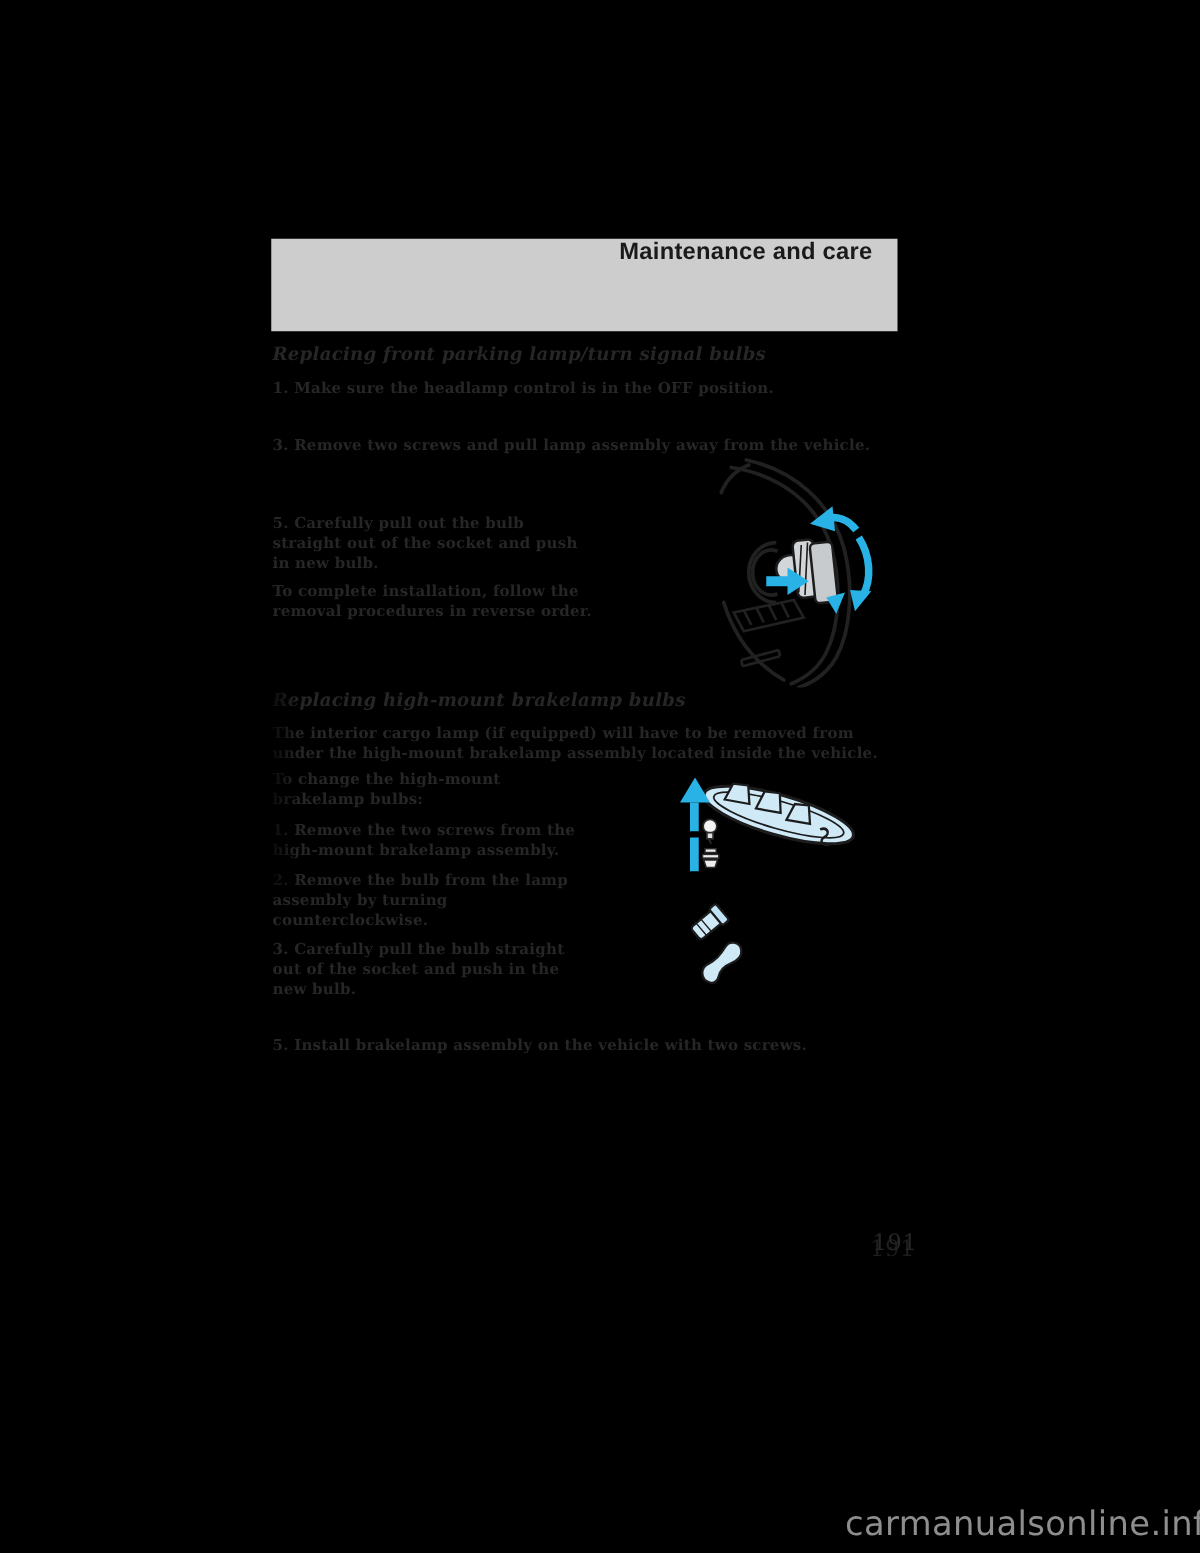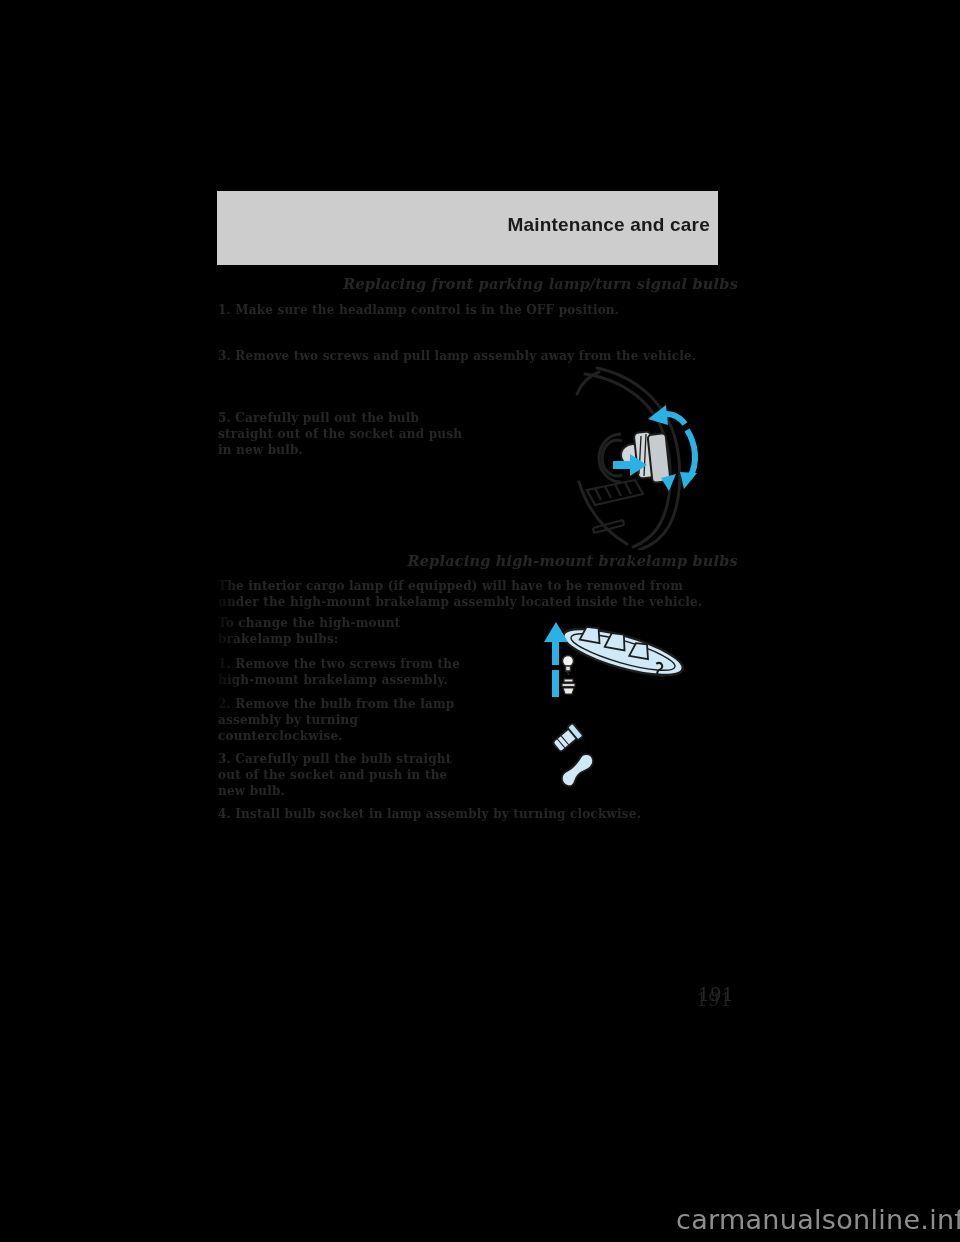--- a/index.html
+++ b/index.html
@@ -1,25 +1,25 @@
 <!DOCTYPE html>
 <html><head>
 <meta charset="utf-8">
 <style>
   html,body{margin:0;padding:0;background:#000;}
   .page{position:relative;width:960px;height:1242px;background:#000000;overflow:hidden;
         font-family:"DejaVu Serif",serif;}
   .header-bar{position:absolute;left:217px;top:191px;width:501px;height:74px;background:#cdcdcd;
-        display:flex;align-items:center;justify-content:flex-end;box-sizing:border-box;
-        padding:0 8px 7px 0;}
+        display:flex;align-items:flex-start;justify-content:flex-end;box-sizing:border-box;
+        padding:0 20px 7px 0;}
   .header-title{font-family:"Liberation Sans",sans-serif;font-weight:bold;font-size:19px;
         color:#1a1a1a;letter-spacing:0.2px;}
   .txt{position:absolute;left:218px;width:520px;margin:0;color:#262626;font-weight:bold;
         font-size:12px;line-height:16px;white-space:pre-line;letter-spacing:0.2px;}
-  .heading{font-style:italic;font-size:14.5px;text-align:right;}
+  .heading{font-style:italic;font-size:14.5px;}
   .fade-left{position:absolute;left:213px;top:548px;width:27px;height:168px;z-index:5;
         background:linear-gradient(to right,rgba(0,0,0,0.88),rgba(0,0,0,0));pointer-events:none;}
   .illus{position:absolute;}
   .page-number{position:absolute;left:698px;top:984px;color:#262626;font-weight:normal;
         font-size:18px;letter-spacing:0.5px;text-shadow:-2px 5px 0 #1d1d1d;}
   .watermark{position:absolute;left:676px;top:1204px;font-family:"DejaVu Sans",sans-serif;
         font-size:27px;color:#8e8e8e;letter-spacing:0.3px;}
 </style>
 </head>
 <body>
@@ -29,20 +29,22 @@
   <div class="header-bar">
     <span class="header-title">Maintenance and care</span>
   </div>
 
   <p class="txt heading" style="top:276px">Replacing front parking lamp/turn signal bulbs</p>
   <p class="txt" style="top:302px">1. Make sure the headlamp control is in the OFF position.</p>
   <p class="txt" style="top:348px">3. Remove two screws and pull lamp assembly away from the vehicle.</p>
   <p class="txt" style="top:410px;width:360px">5. Carefully pull out the bulb
 straight out of the socket and push
 in new bulb.</p>
+  <p class="txt" style="top:465px;width:360px">To complete installation, follow the
+removal procedures in reverse order.</p>
 
   <svg class="illus" style="left:573px;top:360px" width="140" height="190" viewBox="0 0 140 190">
     <g stroke="#212121" stroke-width="3" fill="none" stroke-linecap="round">
       <path d="M 12 14 C 52 20 82 44 92 78 C 100 106 99 140 88 162 C 82 174 72 182 60 187"></path>
       <path d="M 24 8 C 62 16 92 42 102 78 C 110 108 108 144 96 166 C 89 178 78 186 66 190"></path>
       <path d="M 4 34 C 8 24 16 16 26 12"></path>
       <path d="M 6 122 C 14 148 30 170 54 184"></path>
     </g>
     <g stroke="#212121" stroke-width="3" fill="none">
       <path d="M 48 74 A 22 24 0 1 0 48 122"></path>
@@ -76,21 +78,21 @@
   <p class="txt" style="top:615px;width:360px">To change the high-mount
 brakelamp bulbs:</p>
   <p class="txt" style="top:656px;width:360px">1. Remove the two screws from the
 high-mount brakelamp assembly.</p>
   <p class="txt" style="top:696px;width:360px">2. Remove the bulb from the lamp
 assembly by turning
 counterclockwise.</p>
   <p class="txt" style="top:751px;width:360px">3. Carefully pull the bulb straight
 out of the socket and push in the
 new bulb.</p>
-  <p class="txt" style="top:806px">4. Install bulb socket in lamp assembly by turning clockwise.</p>
+  <p class="txt" style="top:828px">5. Install brakelamp assembly on the vehicle with two screws.</p>
 
   <svg class="illus" style="left:538px;top:610px" width="165" height="185" viewBox="0 0 165 185">
     <g transform="rotate(16 85 42)">
       <ellipse cx="85" cy="42" rx="62" ry="16" fill="#cfe9f7" stroke="#1c1c1c" stroke-width="2.5"></ellipse>
       <ellipse cx="85" cy="42" rx="54" ry="11" fill="none" stroke="#1c1c1c" stroke-width="1.4"></ellipse>
       <g fill="#cfe9f7" stroke="#1c1c1c" stroke-width="1.8">
         <path d="M 40 42 l 3 -14 l 12 -2 l 5 14 z"></path>
         <path d="M 66 42 l 3 -15 l 12 -2 l 5 15 z"></path>
         <path d="M 92 44 l 3 -14 l 11 -2 l 5 14 z"></path>
       </g>

